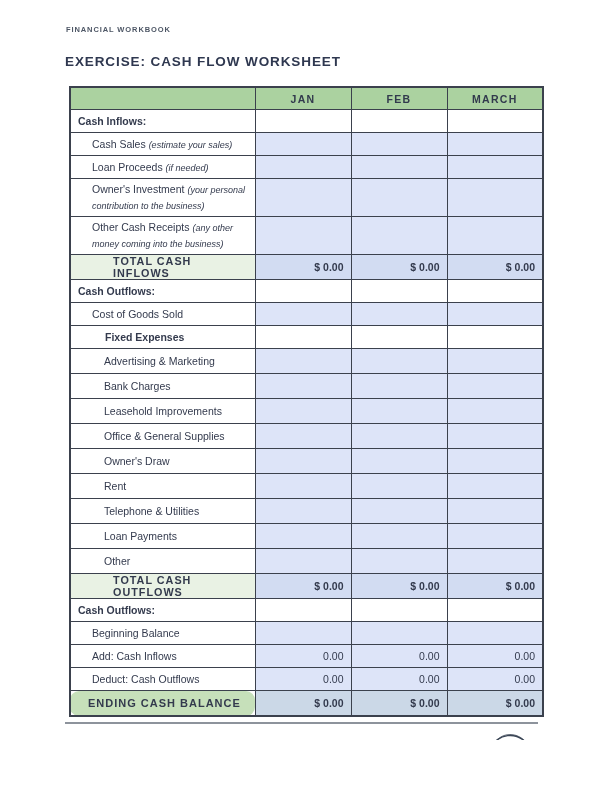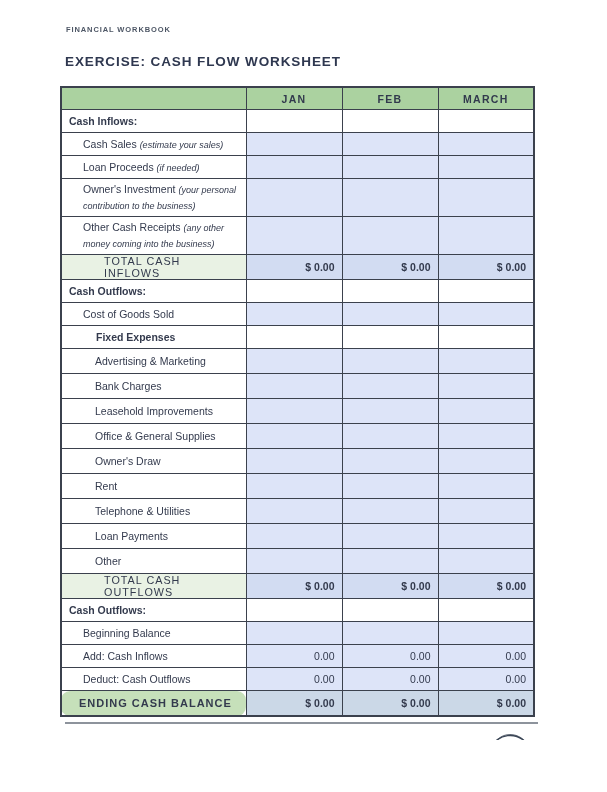--- a/index.html
+++ b/index.html
@@ -30,21 +30,21 @@
     left: 65px;
     top: 54px;
     font-size: 13.5px;
     font-weight: bold;
     letter-spacing: 0.9px;
     color: #2f3850;
   }
   
   .sheet {
     position: absolute;
-    left: 60px;
+    left: 69px;
     top: 86px;
     width: 473px;
     border-collapse: collapse;
     table-layout: fixed;
   }
   .sheet col.c0 { width: 185px; }
   .sheet col.c1, .sheet col.c2, .sheet col.c3 { width: 96px; }
   .sheet th, .sheet td {
     border: 1.5px solid #3b414d;
     padding: 0 7px;
@@ -72,21 +72,21 @@
   tr.row-item-tall td { height: 37px; }
   tr.row-item-tall td.c-label { padding-left: 21px; line-height: 1.45; }
   tr.row-bold-item td.c-label { padding-left: 34px; font-weight: bold; }
   tr.row-bold-item td.c-val { background: #ffffff; }
   tr.row-bold-item td { height: 22px; }
   tr.row-sub-item td { height: 24px; }
   tr.row-sub-item td.c-label { padding-left: 33px; }
   tr.row-total td { height: 22px; }
   tr.row-total td.c-label {
     background: #e9f2e4;
-    font-weight: normal;
+    font-weight: bold;
     letter-spacing: 1px;
     font-size: 10.8px;
     padding-left: 42px;
   }
   tr.row-total td.c-val { background: #d2dcf2; font-weight: bold; }
   tr.row-ending td { height: 24px; border-bottom-width: 2.5px; }
   tr.row-ending td.c-label {
     background: #c6e0ba;
     font-weight: bold;
     letter-spacing: 1px;

